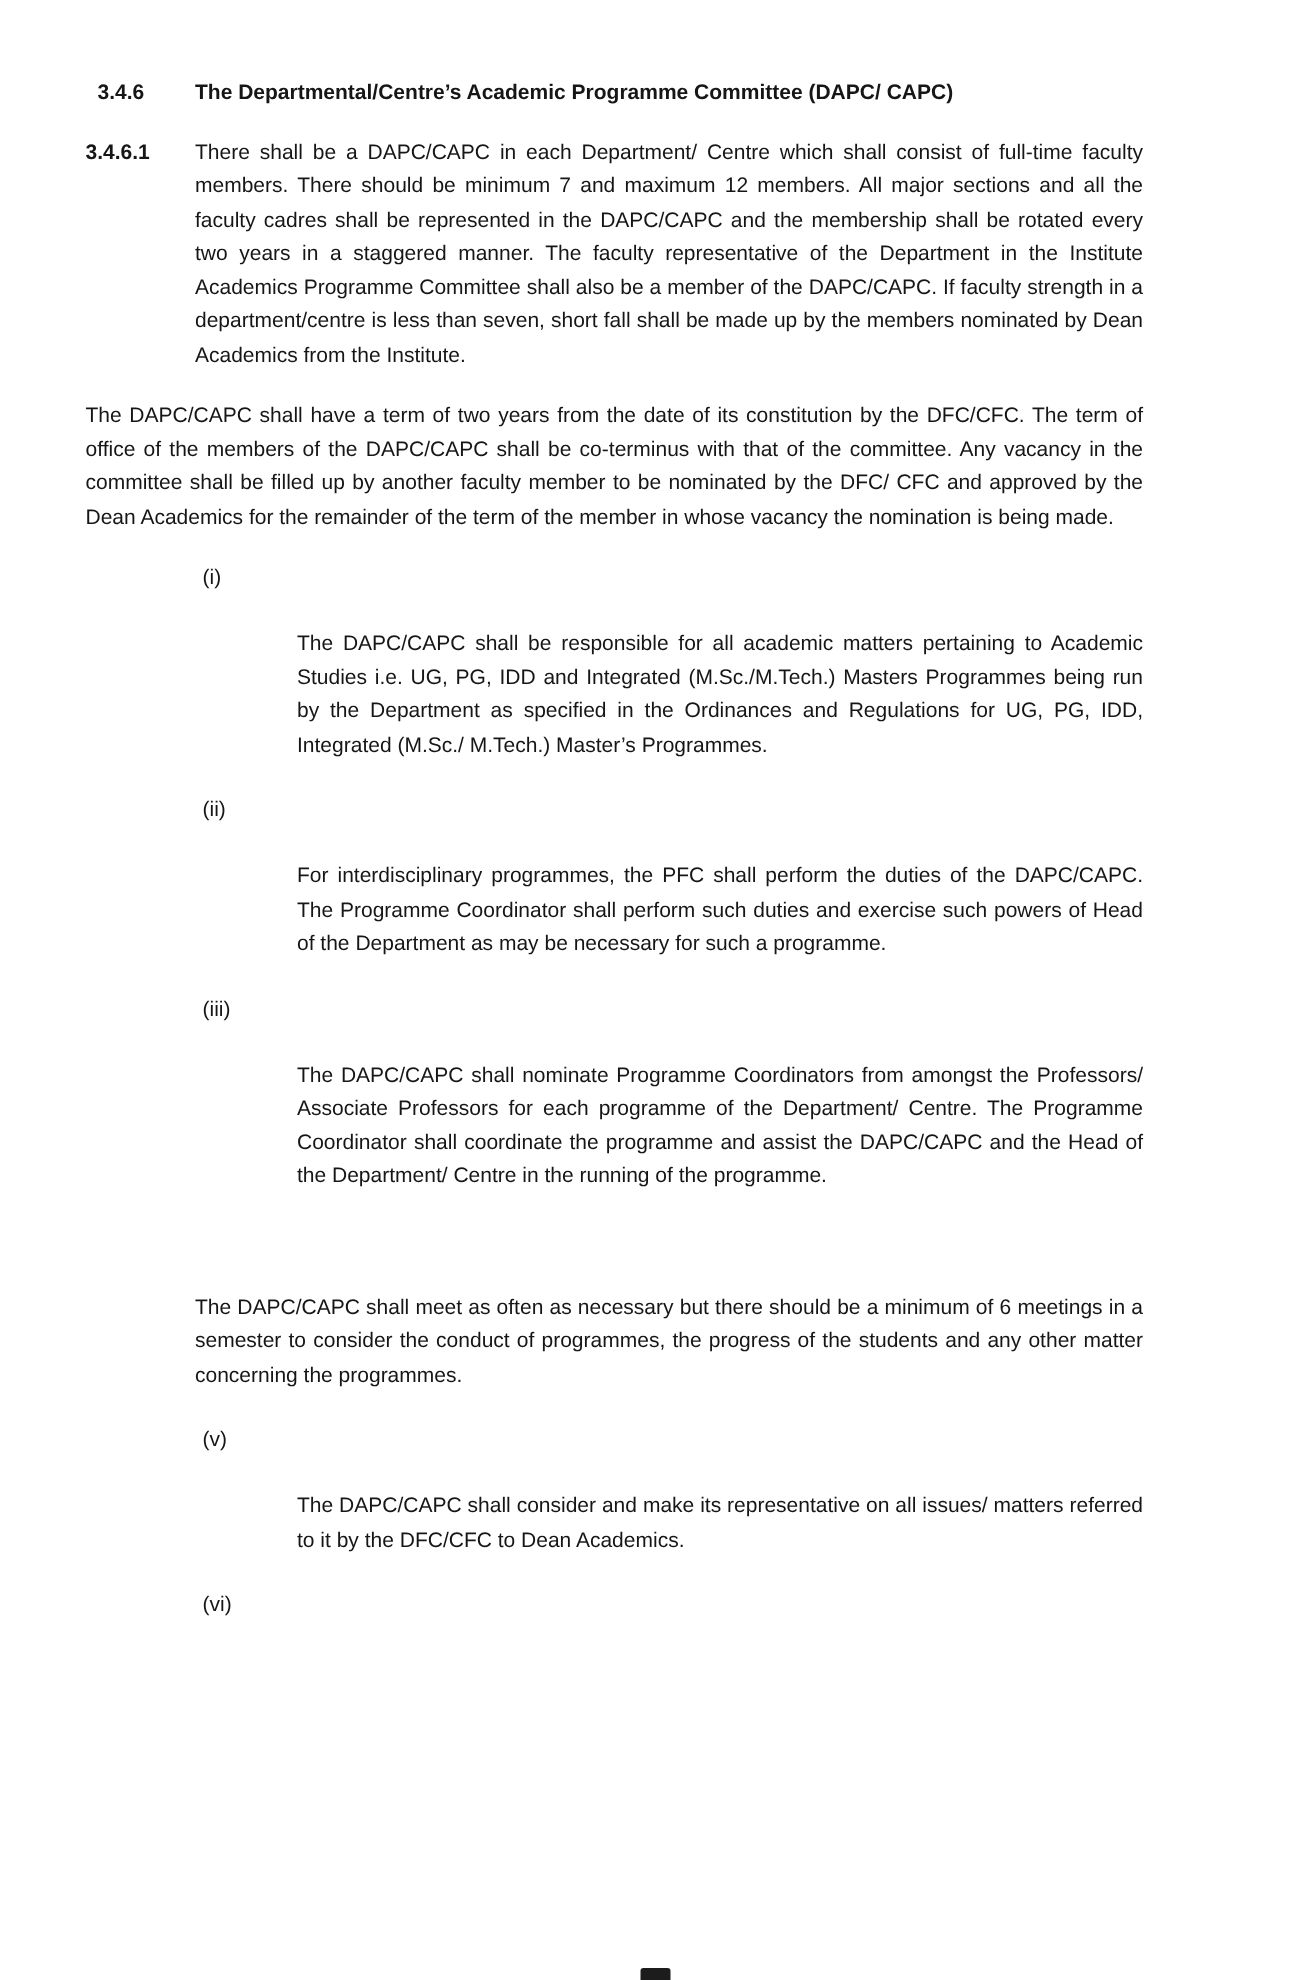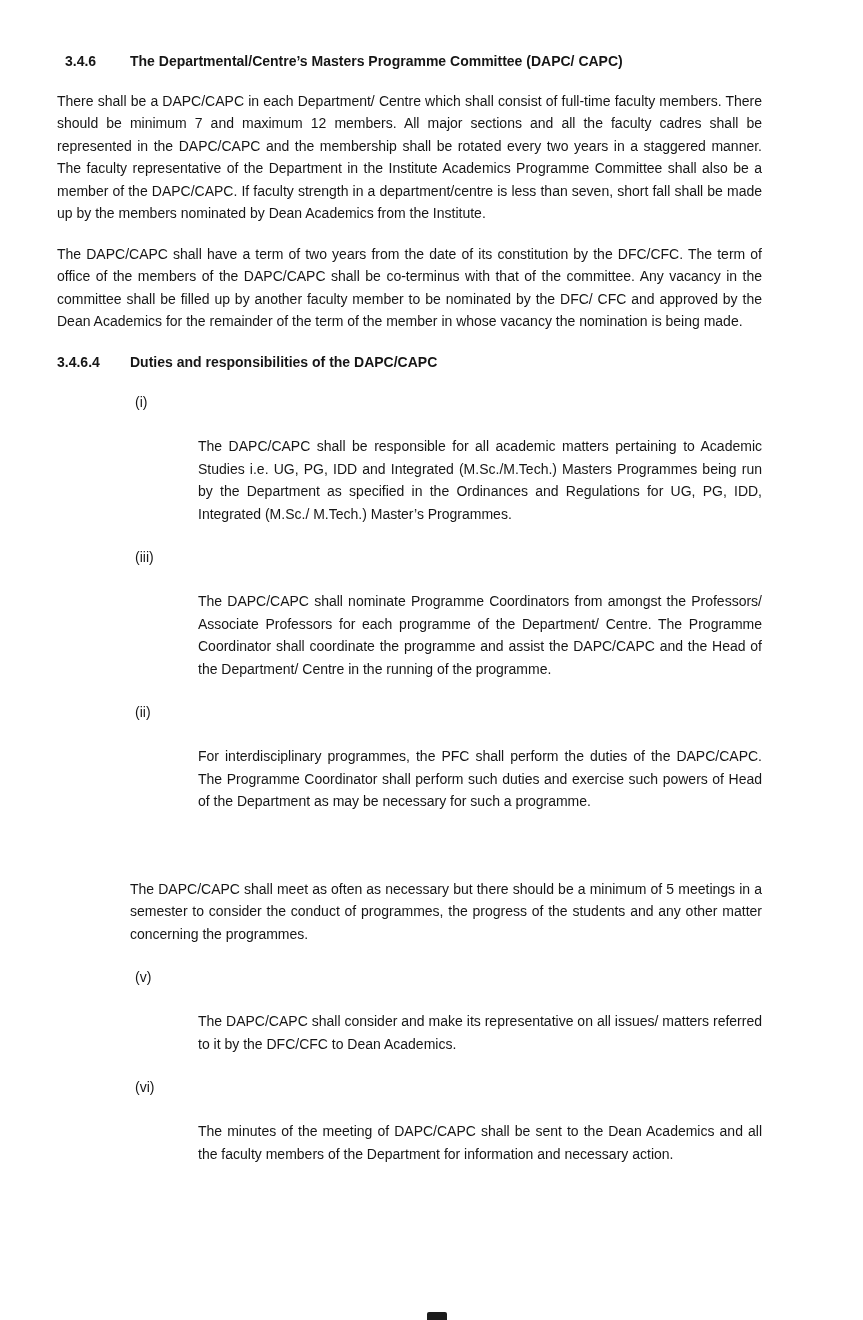--- a/index.html
+++ b/index.html
@@ -71,65 +71,61 @@
     border-radius: 2px;
   }
 </style>
 </head>
 <body>
 
 <div class="page">
 
   <div class="row heading-row">
     <span class="num">3.4.6</span>
-    <div class="txt bold">The Departmental/Centre’s Masters Programme Committee (DAPC/ CAPC)</div>
+    <div class="txt bold">The Departmental/Centre’s Academic Programme Committee (DAPC/ CAPC)</div>
   </div>
 
   <div class="row">
+    <span class="num">3.4.6.1</span>
     <div class="txt">There shall be a DAPC/CAPC in each Department/ Centre which shall consist of full-time faculty members. There should be minimum 7 and maximum 12 members. All major sections and all the faculty cadres shall be represented in the DAPC/CAPC and the membership shall be rotated every two years in a staggered manner.  The faculty representative of the Department in the Institute Academics Programme Committee shall also be a member of the DAPC/CAPC. If faculty strength in a department/centre is less than seven, short fall shall be made up by the members nominated by Dean Academics from the Institute.</div>
   </div>
 
 
   <div class="row">
     <div class="txt">The DAPC/CAPC shall have a term of two years from the date of its constitution by the DFC/CFC. The term of office of the members of the DAPC/CAPC shall be co-terminus with that of the committee. Any vacancy in the committee shall be filled up by another faculty member to be nominated by the DFC/ CFC and approved by the Dean Academics for the remainder of the term of the member in whose vacancy the nomination is being made.</div>
   </div>
 
-  <div class="row">
-    <span class="num">3.4.6.4</span>
-    <div class="txt bold">Duties and responsibilities of the DAPC/CAPC</div>
-  </div>
 
   <div class="subitems">
 
     <div class="subitem">
       <span class="label">(i)</span>
       <div class="itxt">The DAPC/CAPC shall be responsible for all academic matters pertaining to Academic Studies i.e. UG, PG, IDD and Integrated (M.Sc./M.Tech.) Masters Programmes being run by the Department as specified in the Ordinances and Regulations for UG, PG, IDD, Integrated  (M.Sc./ M.Tech.) Master’s Programmes.</div>
     </div>
 
     <div class="subitem">
+      <span class="label">(ii)</span>
+      <div class="itxt">For interdisciplinary programmes, the PFC shall perform the duties of the DAPC/CAPC. The Programme Coordinator shall perform such duties and exercise such powers of Head of the Department as may be necessary for such a programme.</div>
+    </div>
+
+    <div class="subitem">
       <span class="label">(iii)</span>
       <div class="itxt">The DAPC/CAPC shall nominate Programme Coordinators from amongst the Professors/ Associate Professors for each programme of the Department/ Centre. The Programme Coordinator shall coordinate the programme and assist the DAPC/CAPC and the Head of the Department/ Centre in the running of the programme.</div>
     </div>
 
     <div class="subitem">
-      <span class="label">(ii)</span>
-      <div class="itxt">For interdisciplinary programmes, the PFC shall perform the duties of the DAPC/CAPC. The Programme Coordinator shall perform such duties and exercise such powers of Head of the Department as may be necessary for such a programme.</div>
-    </div>
-
-    <div class="subitem">
-      <div class="itxt">The DAPC/CAPC shall meet as often as necessary but there should be a minimum of 5 meetings in a semester to consider the conduct of programmes, the progress of the students and any other matter concerning the programmes.</div>
+      <div class="itxt">The DAPC/CAPC shall meet as often as necessary but there should be a minimum of 6 meetings in a semester to consider the conduct of programmes, the progress of the students and any other matter concerning the programmes.</div>
     </div>
 
     <div class="subitem">
       <span class="label">(v)</span>
       <div class="itxt">The DAPC/CAPC shall consider and make its representative on all issues/ matters referred to it by the DFC/CFC to Dean Academics.</div>
     </div>
 
     <div class="subitem">
       <span class="label">(vi)</span>
-      <div class="itxt">The minutes of the meeting of DAPC/CAPC shall be sent to the Dean Academics and all the faculty members of the Department for information and necessary action.</div>
     </div>
 
   </div>
 
   <div class="footer-mark"></div>
 
 </div>
 
 </body></html>

